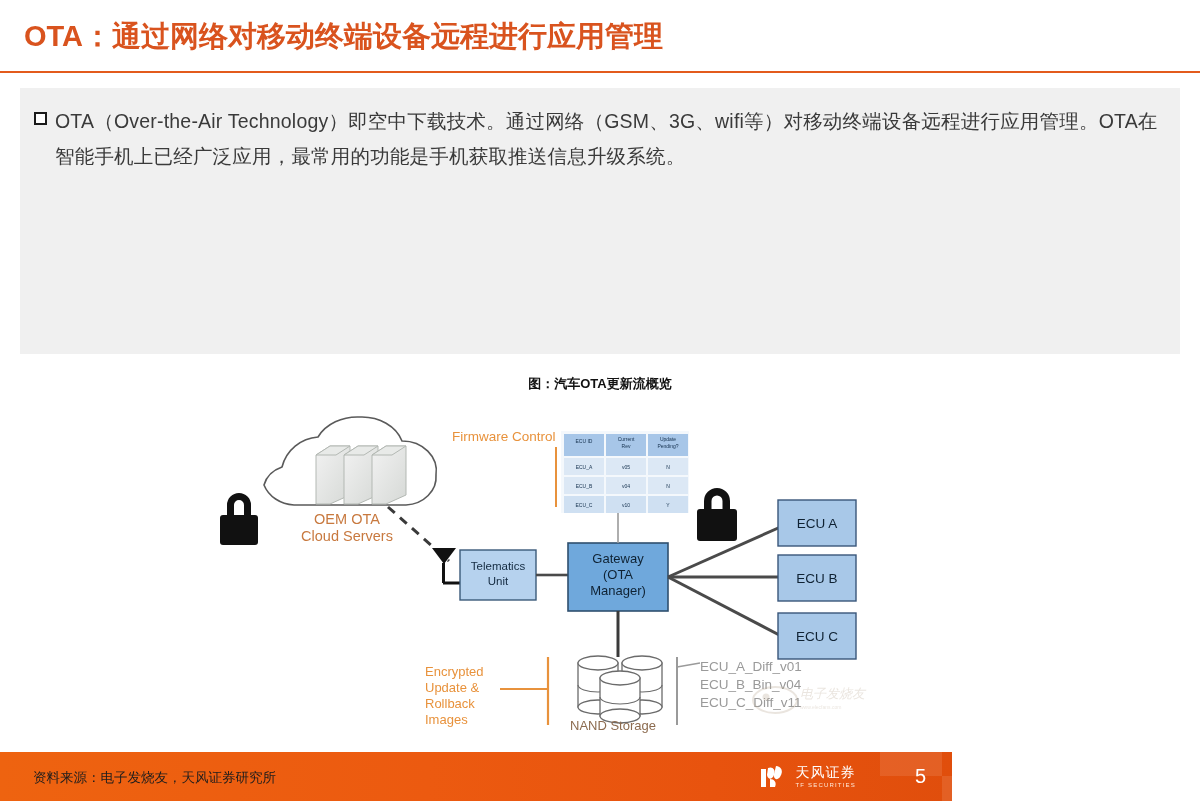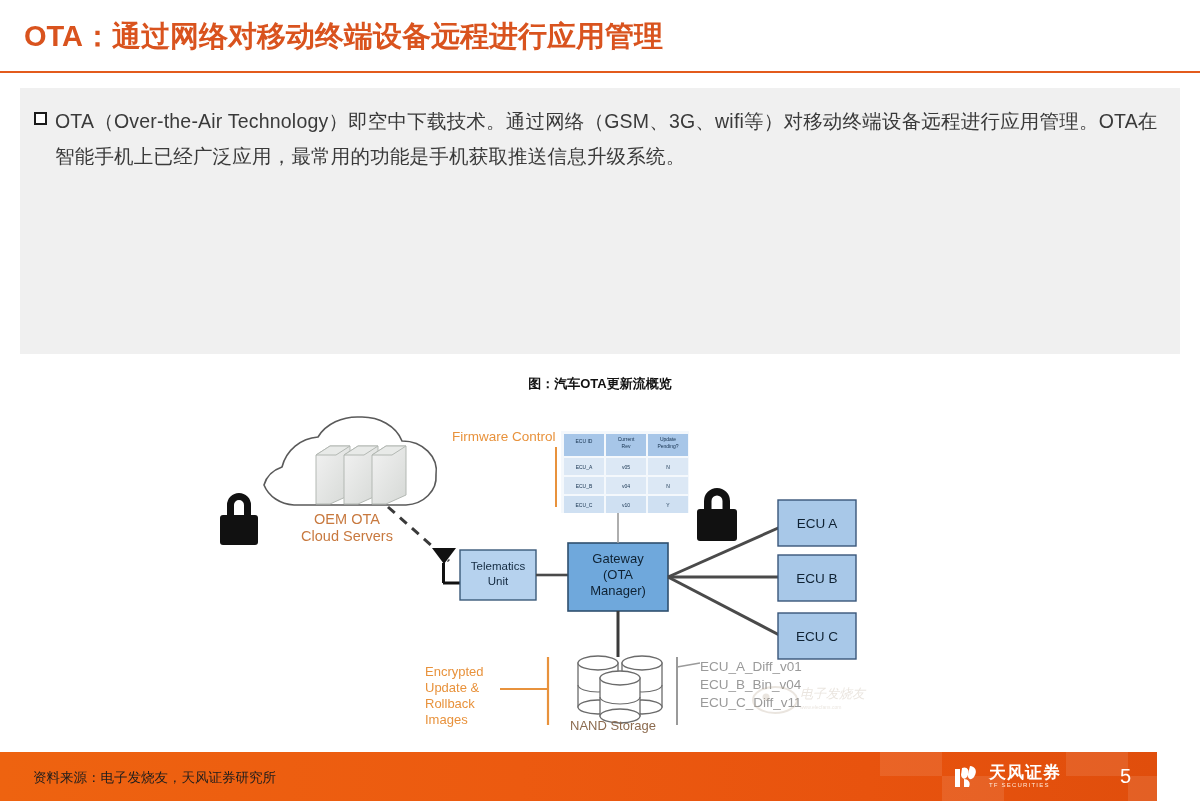--- a/index.html
+++ b/index.html
@@ -101,21 +101,21 @@
     left: 0; top: 395px;
     width: 1200px; height: 350px;
     background: #ffffff;
   }
   .diagram svg { display: block; }
 
   
   .footer {
     position: absolute;
     left: 0; top: 752px;
-    width: 1157px; height: 49px;
+    width: 952px; height: 49px;
     background: linear-gradient(90deg,#EE6310 0%, #EC5A10 45%, #E8530E 75%, #E04E0C 100%);
   }
   .footer-source {
     position: absolute;
     left: 33px; top: 17px;
     font-size: 13.5px;
     color: #1d1d1d;
     white-space: nowrap;
   }
   .logo-wrap {
@@ -123,22 +123,22 @@
     right: 96px; top: 11px;
     display: flex;
     align-items: center;
     gap: 7px;
   }
   .logo-mark {
     width: 30px; height: 27px;
     position: relative;
   }
   .logo-text-cn {
-    font-size: 17px;
-    font-weight: bold;
+    font-size: 14px;
+    font-weight: normal;
     color: #ffffff;
     letter-spacing: 1px;
     line-height: 17px;
   }
   .logo-text-en {
     font-size: 6px;
     color: #ffe9d9;
     letter-spacing: 1.2px;
     line-height: 8px;
   }

